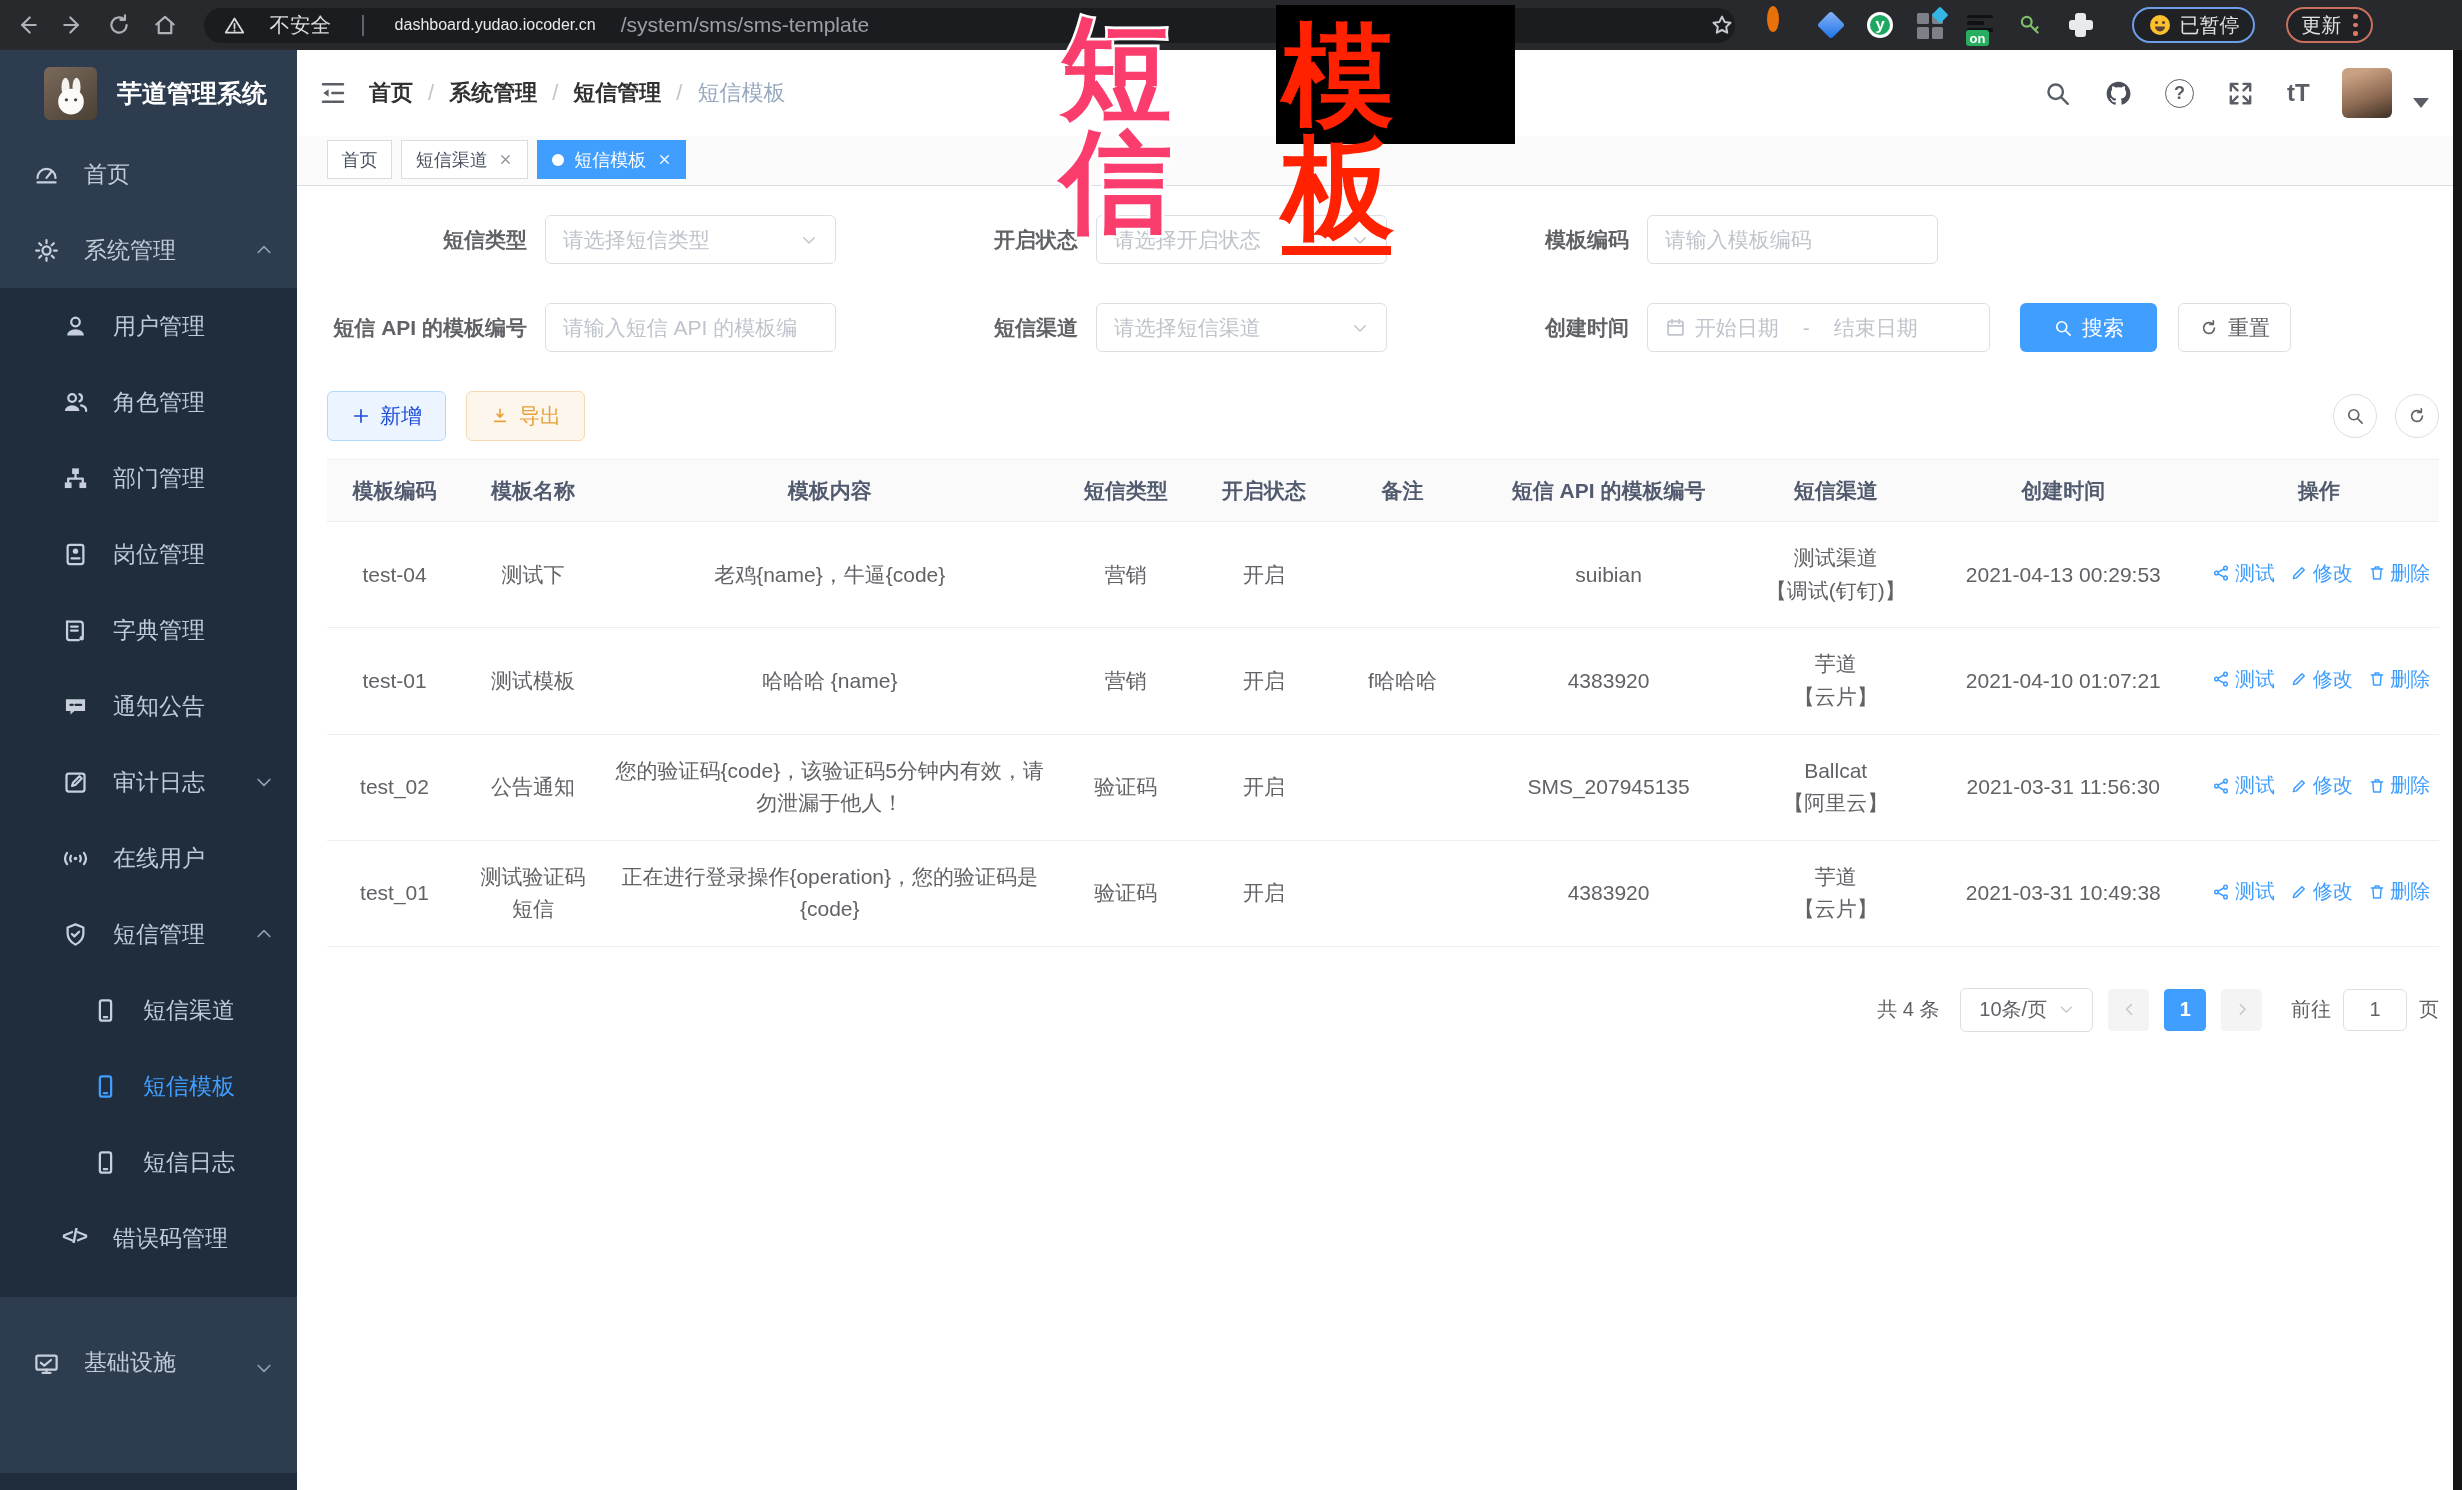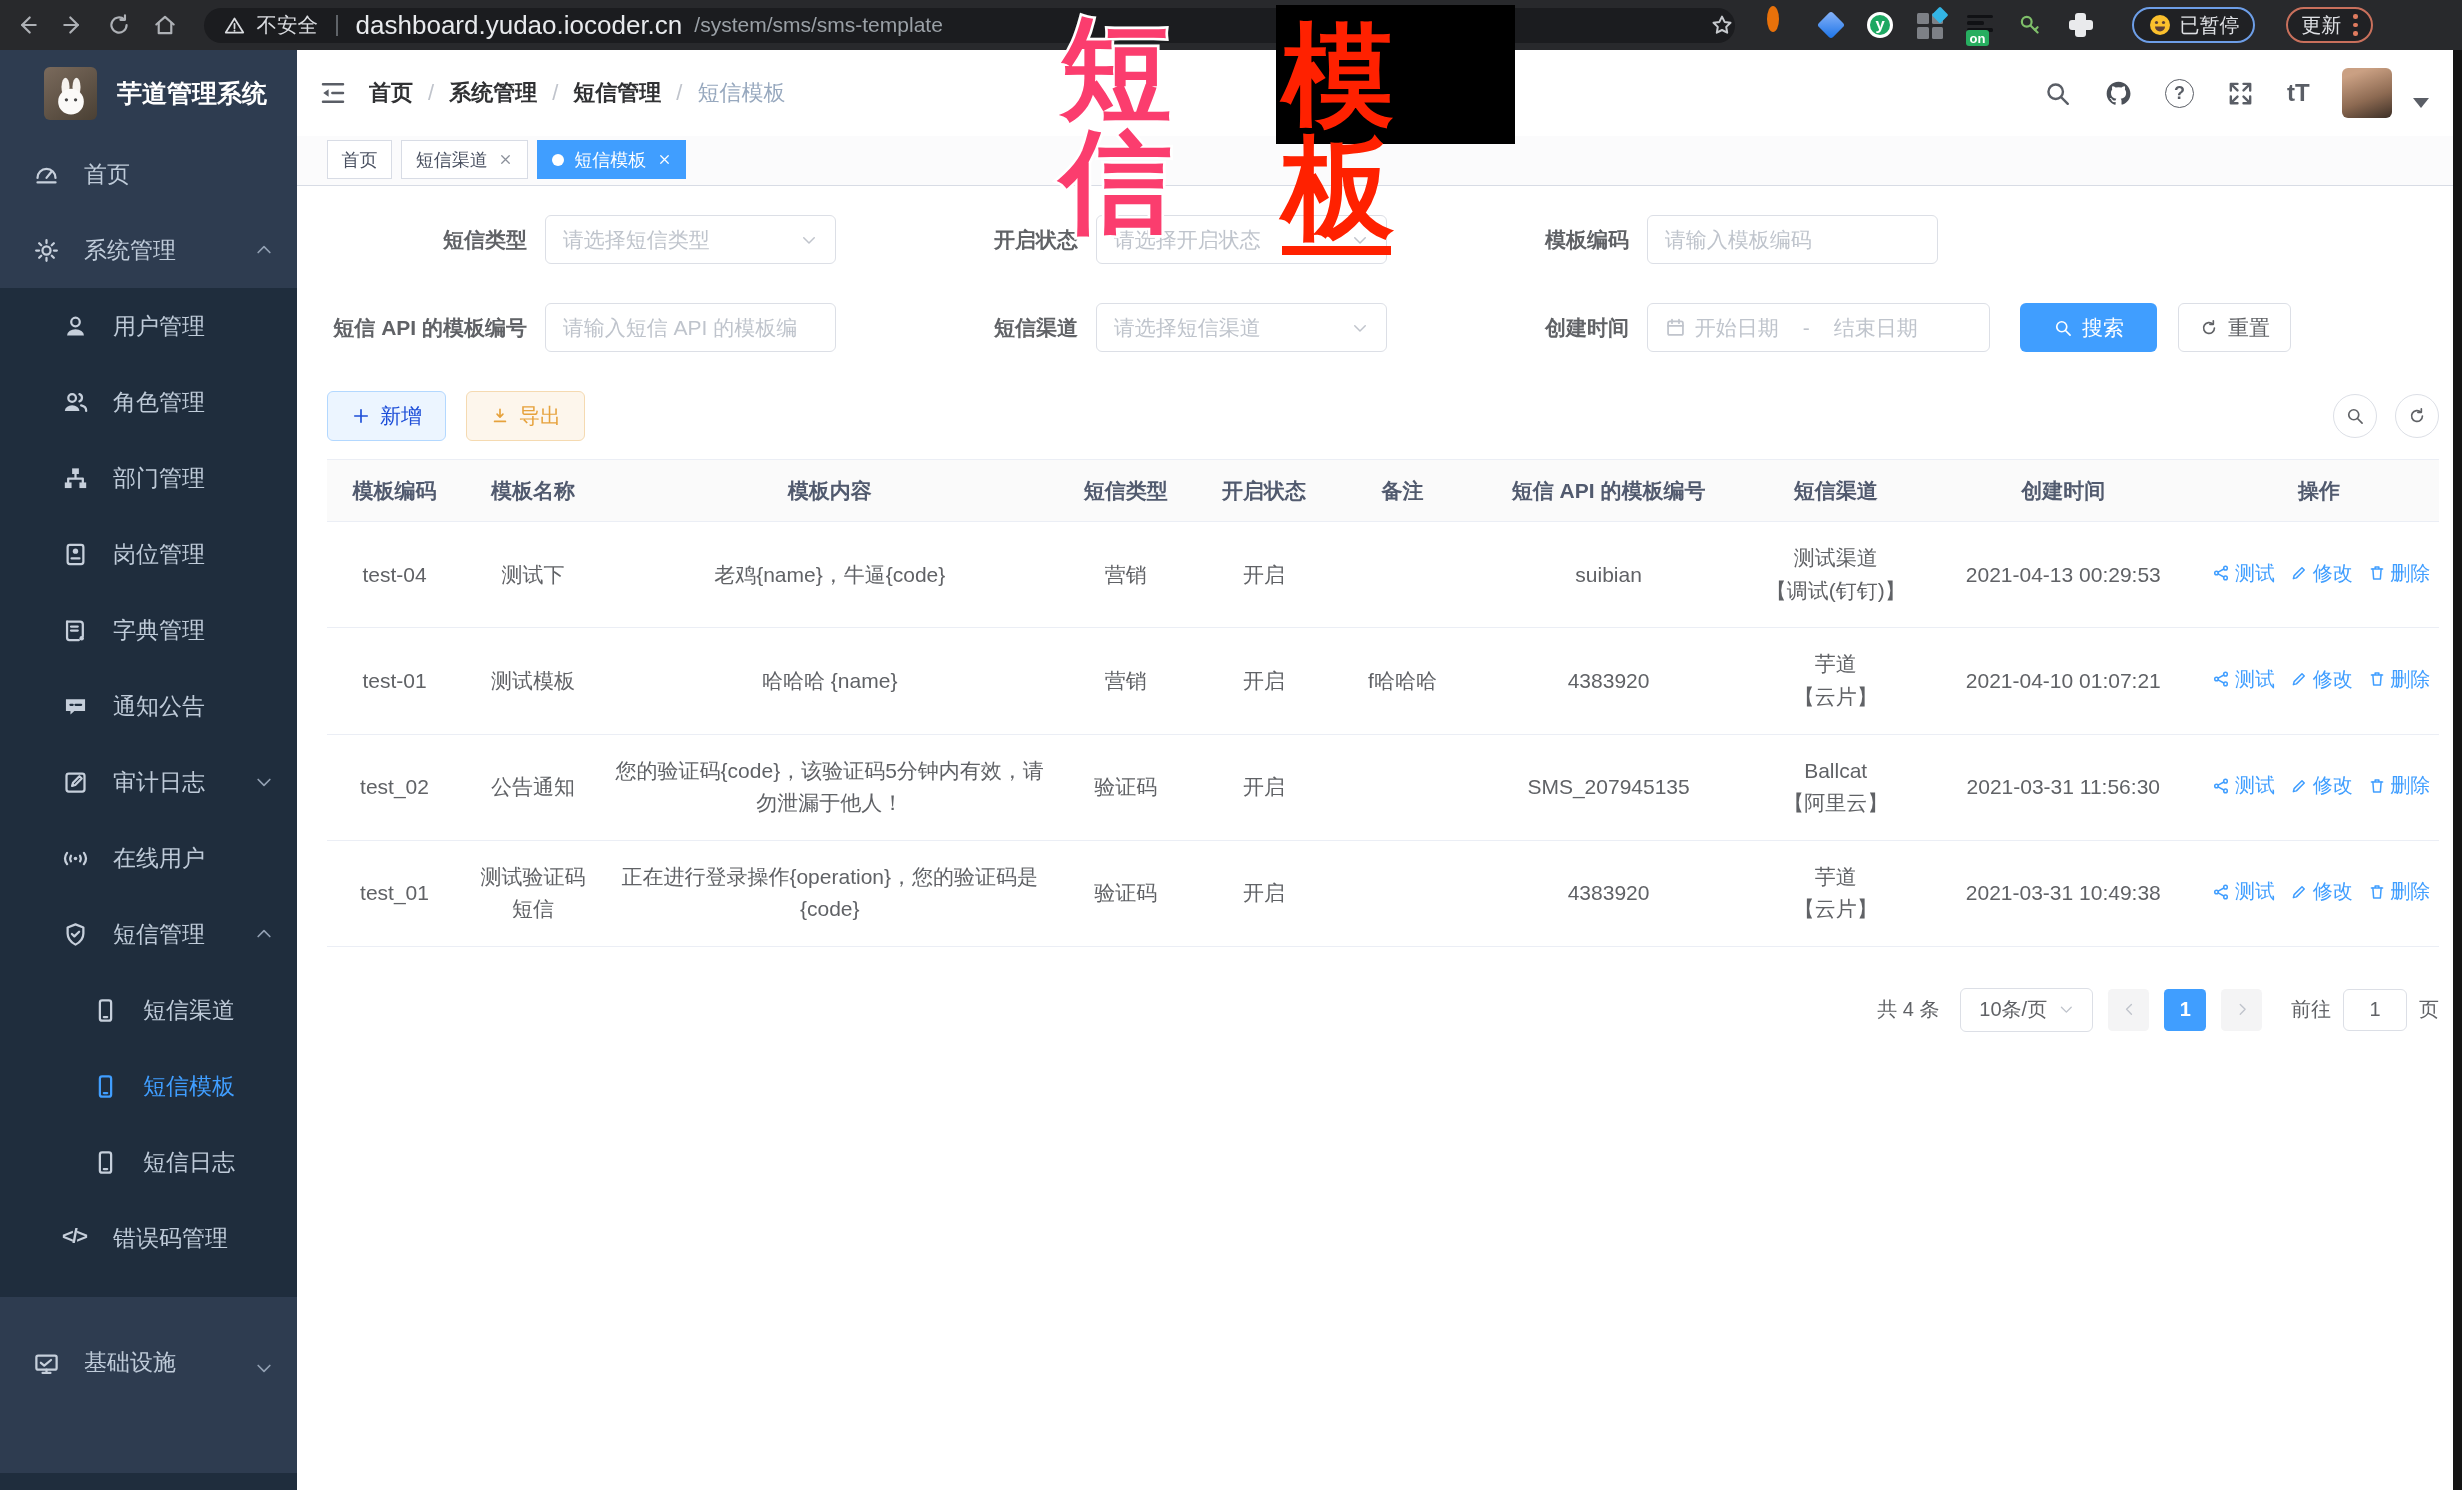--- a/index.html
+++ b/index.html
@@ -7,26 +7,26 @@
   body { font-family:"Liberation Sans","DejaVu Sans",sans-serif; background:#fff; overflow:hidden; }
   .screen { position:relative; width:2462px; height:1490px; overflow:hidden; }
 
   svg { display:block; }
   .ic { stroke:currentColor; fill:none; stroke-width:2; stroke-linecap:round; stroke-linejoin:round; }
 
   
   .browser-bar { height:50px; background:#28292c; display:flex; align-items:center; padding:0 13.6px; gap:20px; position:relative; z-index:5; }
   .bb-btn { width:26px; height:26px; color:#aeb1b6; flex:none; }
   .bb-btn svg { width:26px; height:26px; }
-  .url-pill { flex:none; width:1531px; height:35px; margin-left:6px; background:#1b1c1f; border-radius:17.4px; display:flex; align-items:center; padding:0 20px; gap:12px; }
+  .url-pill { flex:none; width:1531px; height:35px; margin-left:6px; background:#1b1c1f; border-radius:17.4px; display:flex; align-items:center; padding:0 20px; gap:25px; }
   .warn-tri { width:21px; height:21px; color:#dadce0; }
   .warn-tri svg{ width:21px; height:21px; }
   .nosafe { color:#dadce0; font-size:20.5px; }
   .pill-sep { width:1.5px; height:21px; background:#5f6368; margin:0 6px; }
-  .url-host { color:#e8eaed; font-size:26px; }
+  .url-host { color:#e8eaed; font-size:16px; }
   .url-path { color:#9aa0a6; font-size:21px; }
   .star { color:#c7cace; width:24px; height:24px; margin-left:-45px; }
   .star svg{ width:24px; height:24px; }
   .ext-row { display:flex; align-items:center; gap:23px; margin-left:13.6px; }
   .ext { width:27px; height:27px; position:relative; flex:none; }
   .ext-donut { width:24px; height:24px; border:6.8px solid #e8710a; border-radius:50%; }
   .ext-gem { width:20px; height:20px; background:linear-gradient(135deg,#8ab4f8,#1a73e8); transform:rotate(45deg); margin:3.8px; border-radius:3px; }
   .ext-ycircle { width:26px; height:26px; border-radius:50%; background:#1da862; border:3px solid #fff; color:#fff; font-size:16.7px; font-weight:700; display:flex; align-items:center; justify-content:center; }
   .ext-grid { display:grid; grid-template-columns:11.4px 11.4px; grid-template-rows:11.4px 11.4px; gap:3px; padding-top:1.5px; }
   .ext-grid i { background:#7d8086; border-radius:1.5px; }

